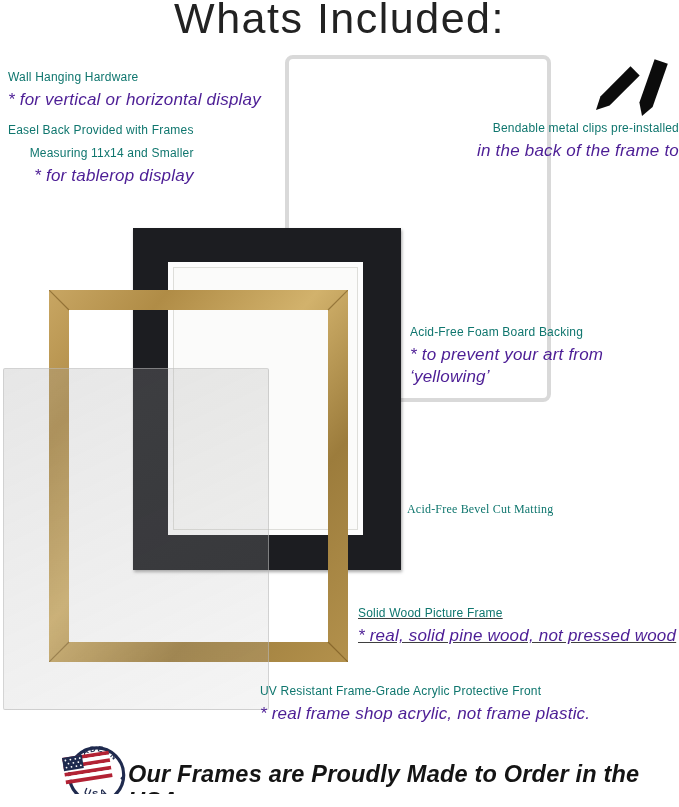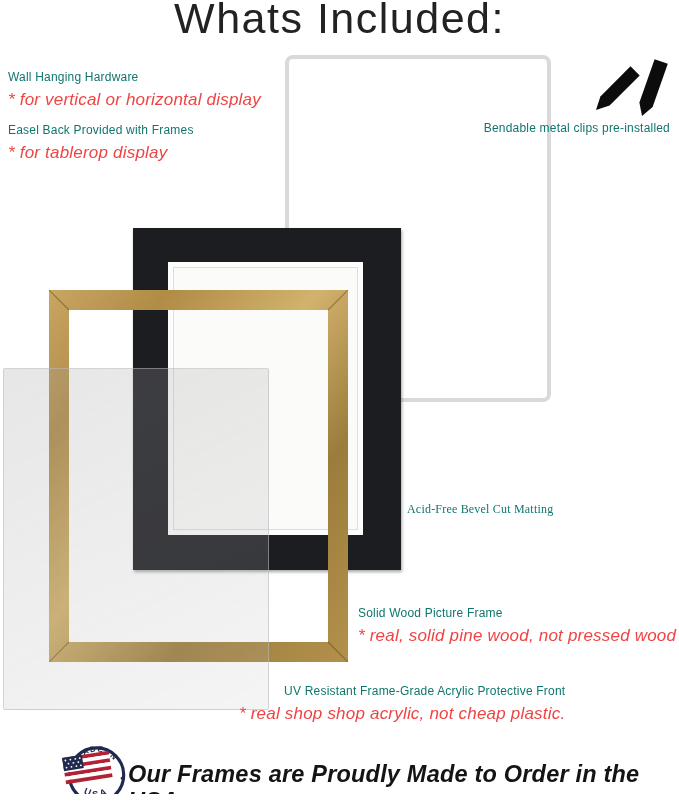--- a/index.html
+++ b/index.html
@@ -27,28 +27,28 @@
   .gold-frame{position:absolute;left:49px;top:290px;z-index:3;}
   .acrylic-sheet{
     position:absolute;left:3px;top:368px;width:264px;height:340px;z-index:4;
     background:linear-gradient(155deg, rgba(160,160,160,0.26), rgba(190,190,190,0.16));
     border:1px solid rgba(185,185,185,0.55);border-radius:2px;
   }
   .clips-icon{position:absolute;left:586px;top:58px;z-index:5;}
   
   .callout{position:absolute;z-index:6;}
   .heading{font-size:12px;line-height:23px;color:#0f766e;letter-spacing:0.2px;}
-  .note{font-size:17px;line-height:22px;font-style:italic;color:#ef4444;letter-spacing:0.2px;}
+  .note{font-size:17px;line-height:22px;font-style:italic;color:#4c1d95;letter-spacing:0.2px;}
   .cb-wall{left:8px;top:66px;}
-  .cb-easel{left:8px;top:119px;}
-  .cb-clips{right:9px;top:117px;text-align:right;margin-left:32px;}
+  .cb-easel{left:8px;top:119px;text-align:right;}
+  .cb-clips{right:0;top:117px;text-align:right;margin-left:32px;}
   .cb-foam{left:410px;top:321px;}
   .cb-mat{left:407px;top:498px;font-family:Liberation Serif, serif;}
-  .cb-wood{left:358px;top:602px;}
-  .cb-uv{left:239px;top:680px;text-align:right;}
+  .cb-wood{left:358px;top:602px;text-decoration:underline;}
+  .cb-uv{left:260px;top:680px;}
   
   .usa-badge{position:absolute;left:56px;top:742px;z-index:7;}
   .footer-text{
     position:absolute;left:128px;top:761px;z-index:7;
     font-size:23.5px;font-weight:bold;font-style:italic;color:#141414;letter-spacing:0.2px;
   }
 </style>
 </head>
 <body>
 
@@ -83,40 +83,46 @@
     <polygon points="56,58 66.6,49 81.8,5.8 68.6,1.2 53.4,44.4" fill="#0c0c0c"></polygon>
   </svg>
 
   <div class="callout cb-wall">
     <div class="heading">Wall Hanging Hardware</div>
     <div class="note">* for vertical or horizontal display</div>
   </div>
 
   <div class="callout cb-easel">
     <div class="heading">Easel Back Provided with Frames</div>
+    <div class="heading">Measuring 11x14 and Smaller</div>
     <div class="note">* for tablerop display</div>
   </div>
 
   <div class="callout cb-clips">
     <div class="heading">Bendable metal clips pre-installed</div>
+    <div class="note">in the back of the frame to</div>
   </div>
 
+  <div class="callout cb-foam">
+    <div class="heading">Acid-Free Foam Board Backing</div>
+    <div class="note">* to prevent your art from ‘yellowing’</div>
+  </div>
 
   <div class="callout cb-mat">
     <div class="heading">Acid-Free Bevel Cut Matting</div>
   </div>
 
   <div class="callout cb-wood">
     <div class="heading">Solid Wood Picture Frame</div>
     <div class="note">* real, solid pine wood, not pressed wood</div>
   </div>
 
   <div class="callout cb-uv">
     <div class="heading">UV Resistant Frame-Grade Acrylic Protective Front</div>
-    <div class="note">* real shop shop acrylic, not cheap plastic.</div>
+    <div class="note">* real frame shop acrylic, not frame plastic.</div>
   </div>
 
   <svg class="usa-badge" width="72" height="64" viewBox="0 0 72 64">
     <circle cx="40.5" cy="33" r="27.2" fill="#ffffff" stroke="#1f2a4e" stroke-width="3.2"></circle>
     <defs>
       <path id="arcTop" d="M 20.5 39 A 21.5 21.5 0 1 1 60.5 39" fill="none"></path>
       <path id="arcBot" d="M 16.5 31 A 24 24 0 1 0 64.5 31" fill="none"></path>
     </defs>
     <text font-size="8" font-weight="bold" fill="#1f2a4e" letter-spacing="1.2" font-family="Liberation Sans, sans-serif">
       <textPath href="#arcTop" startOffset="50%" text-anchor="middle">MADE IN</textPath>

